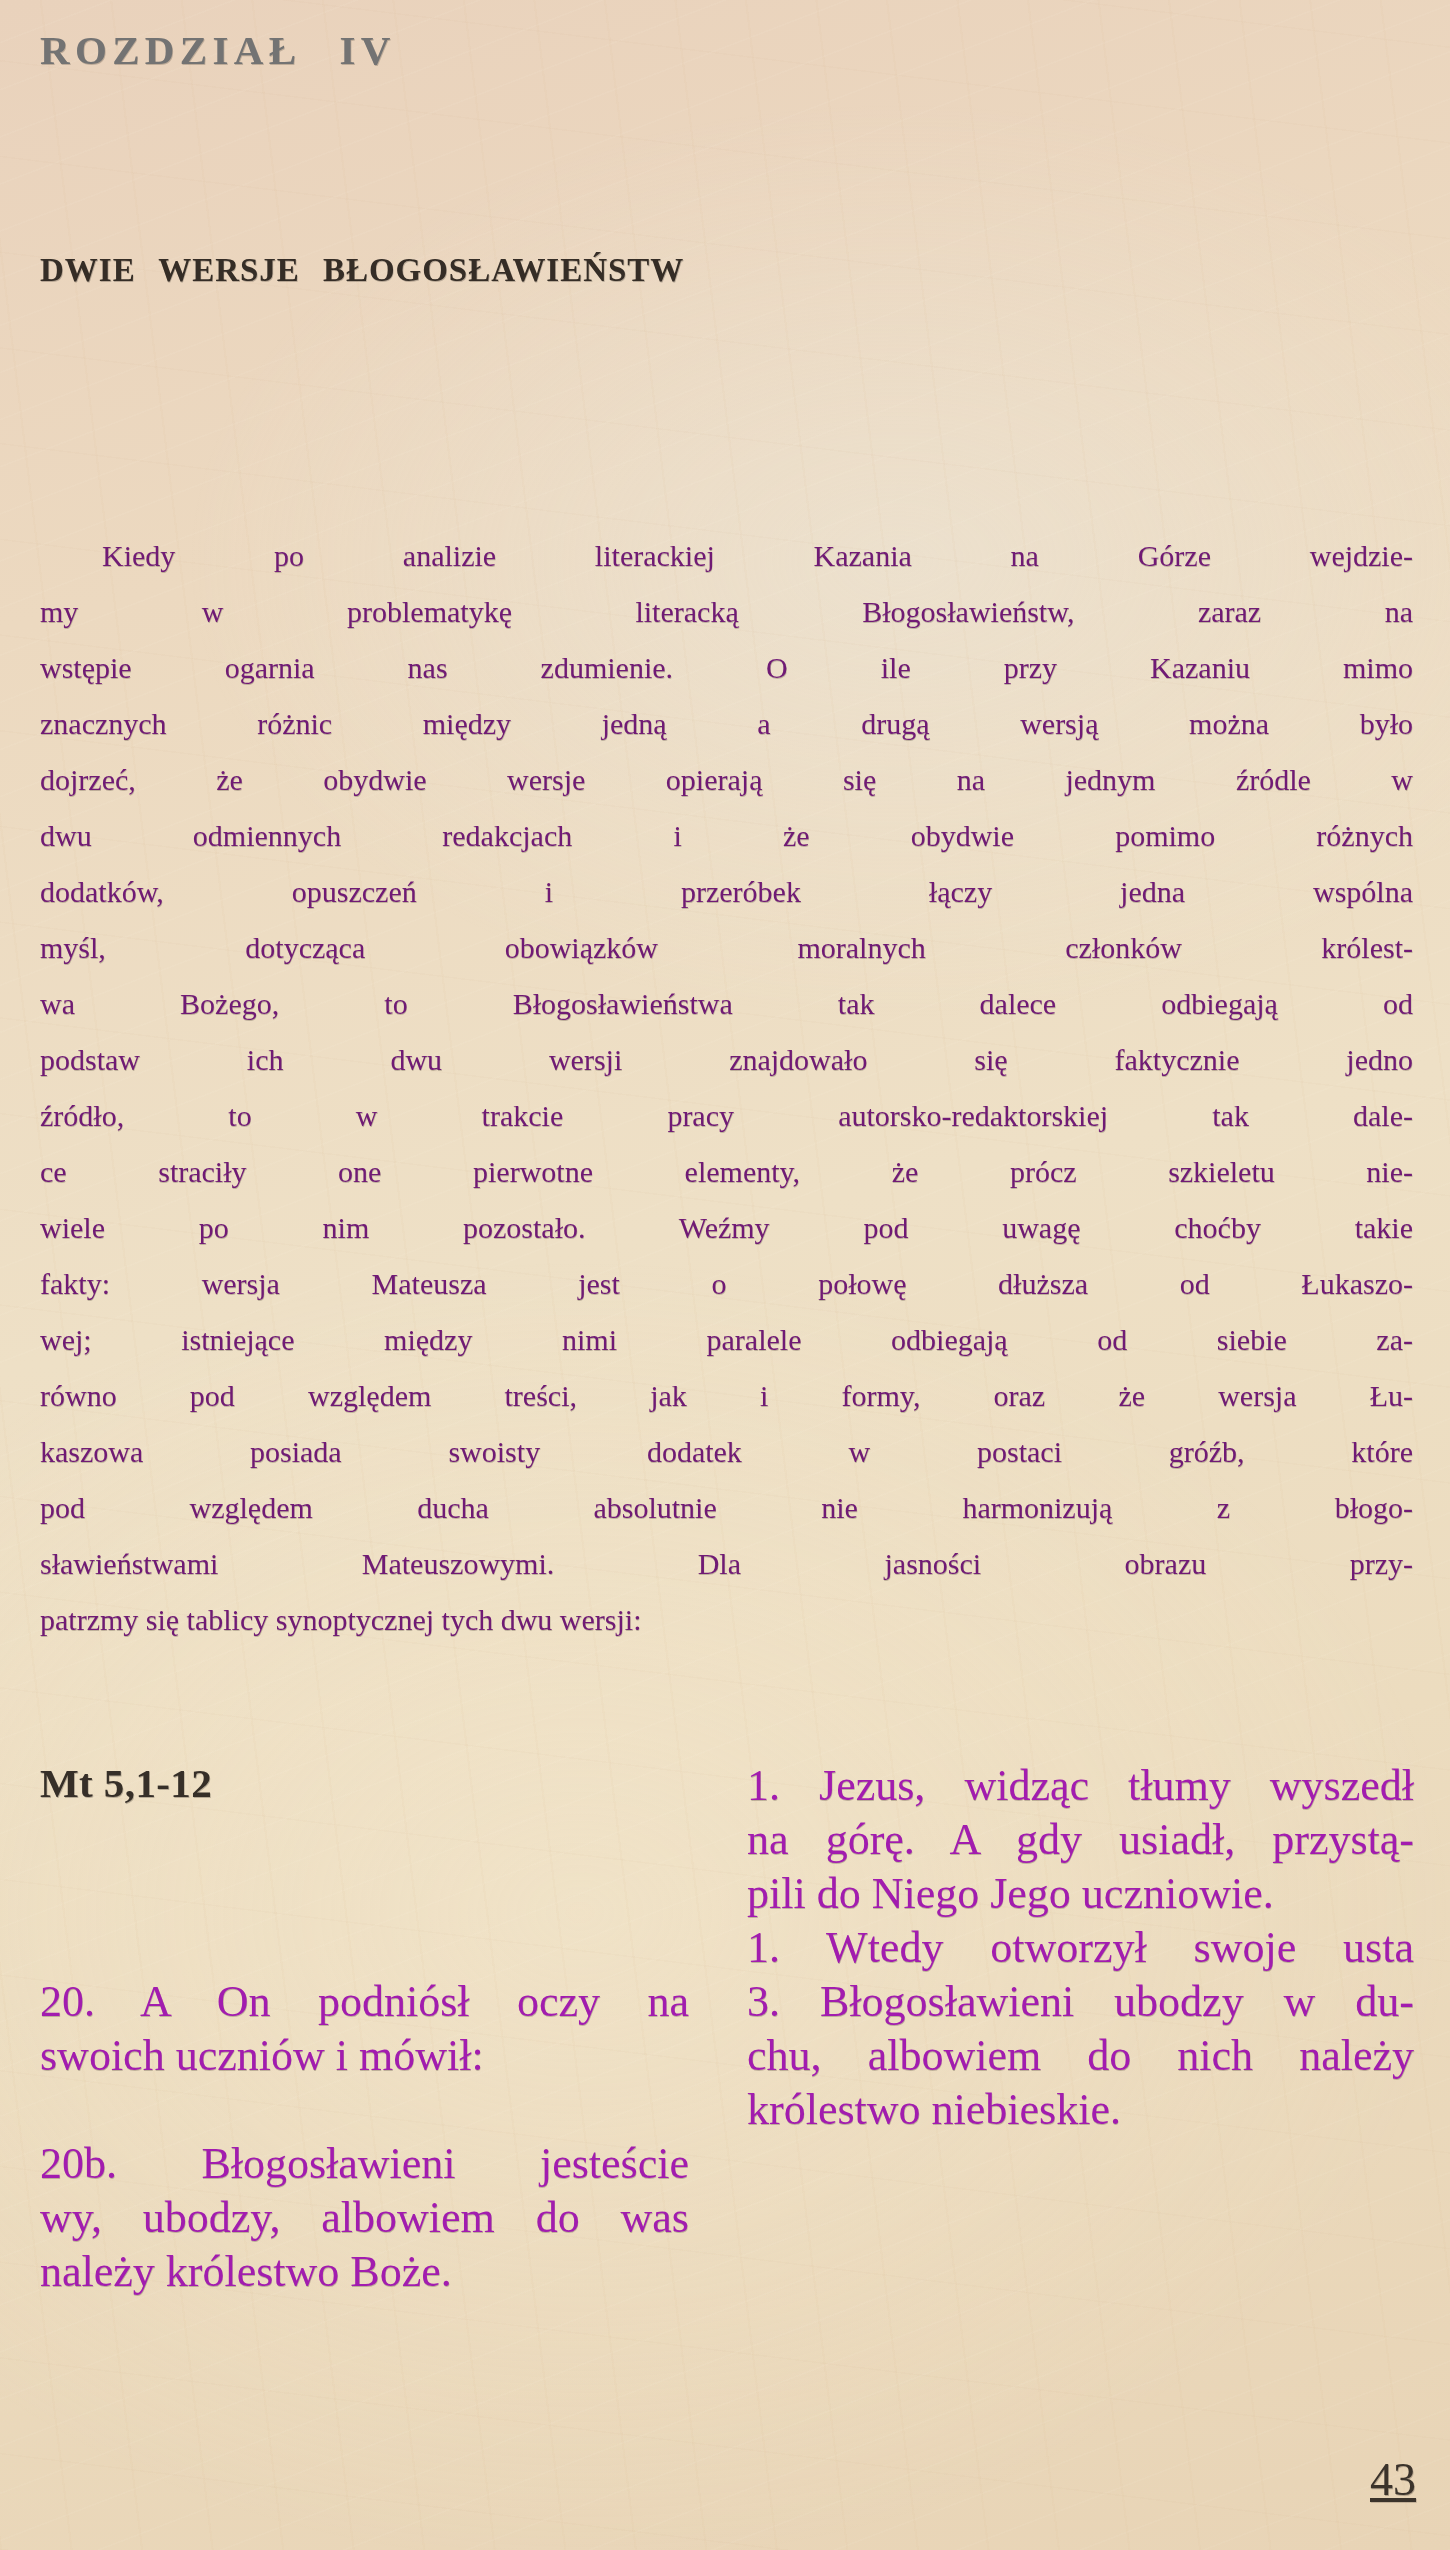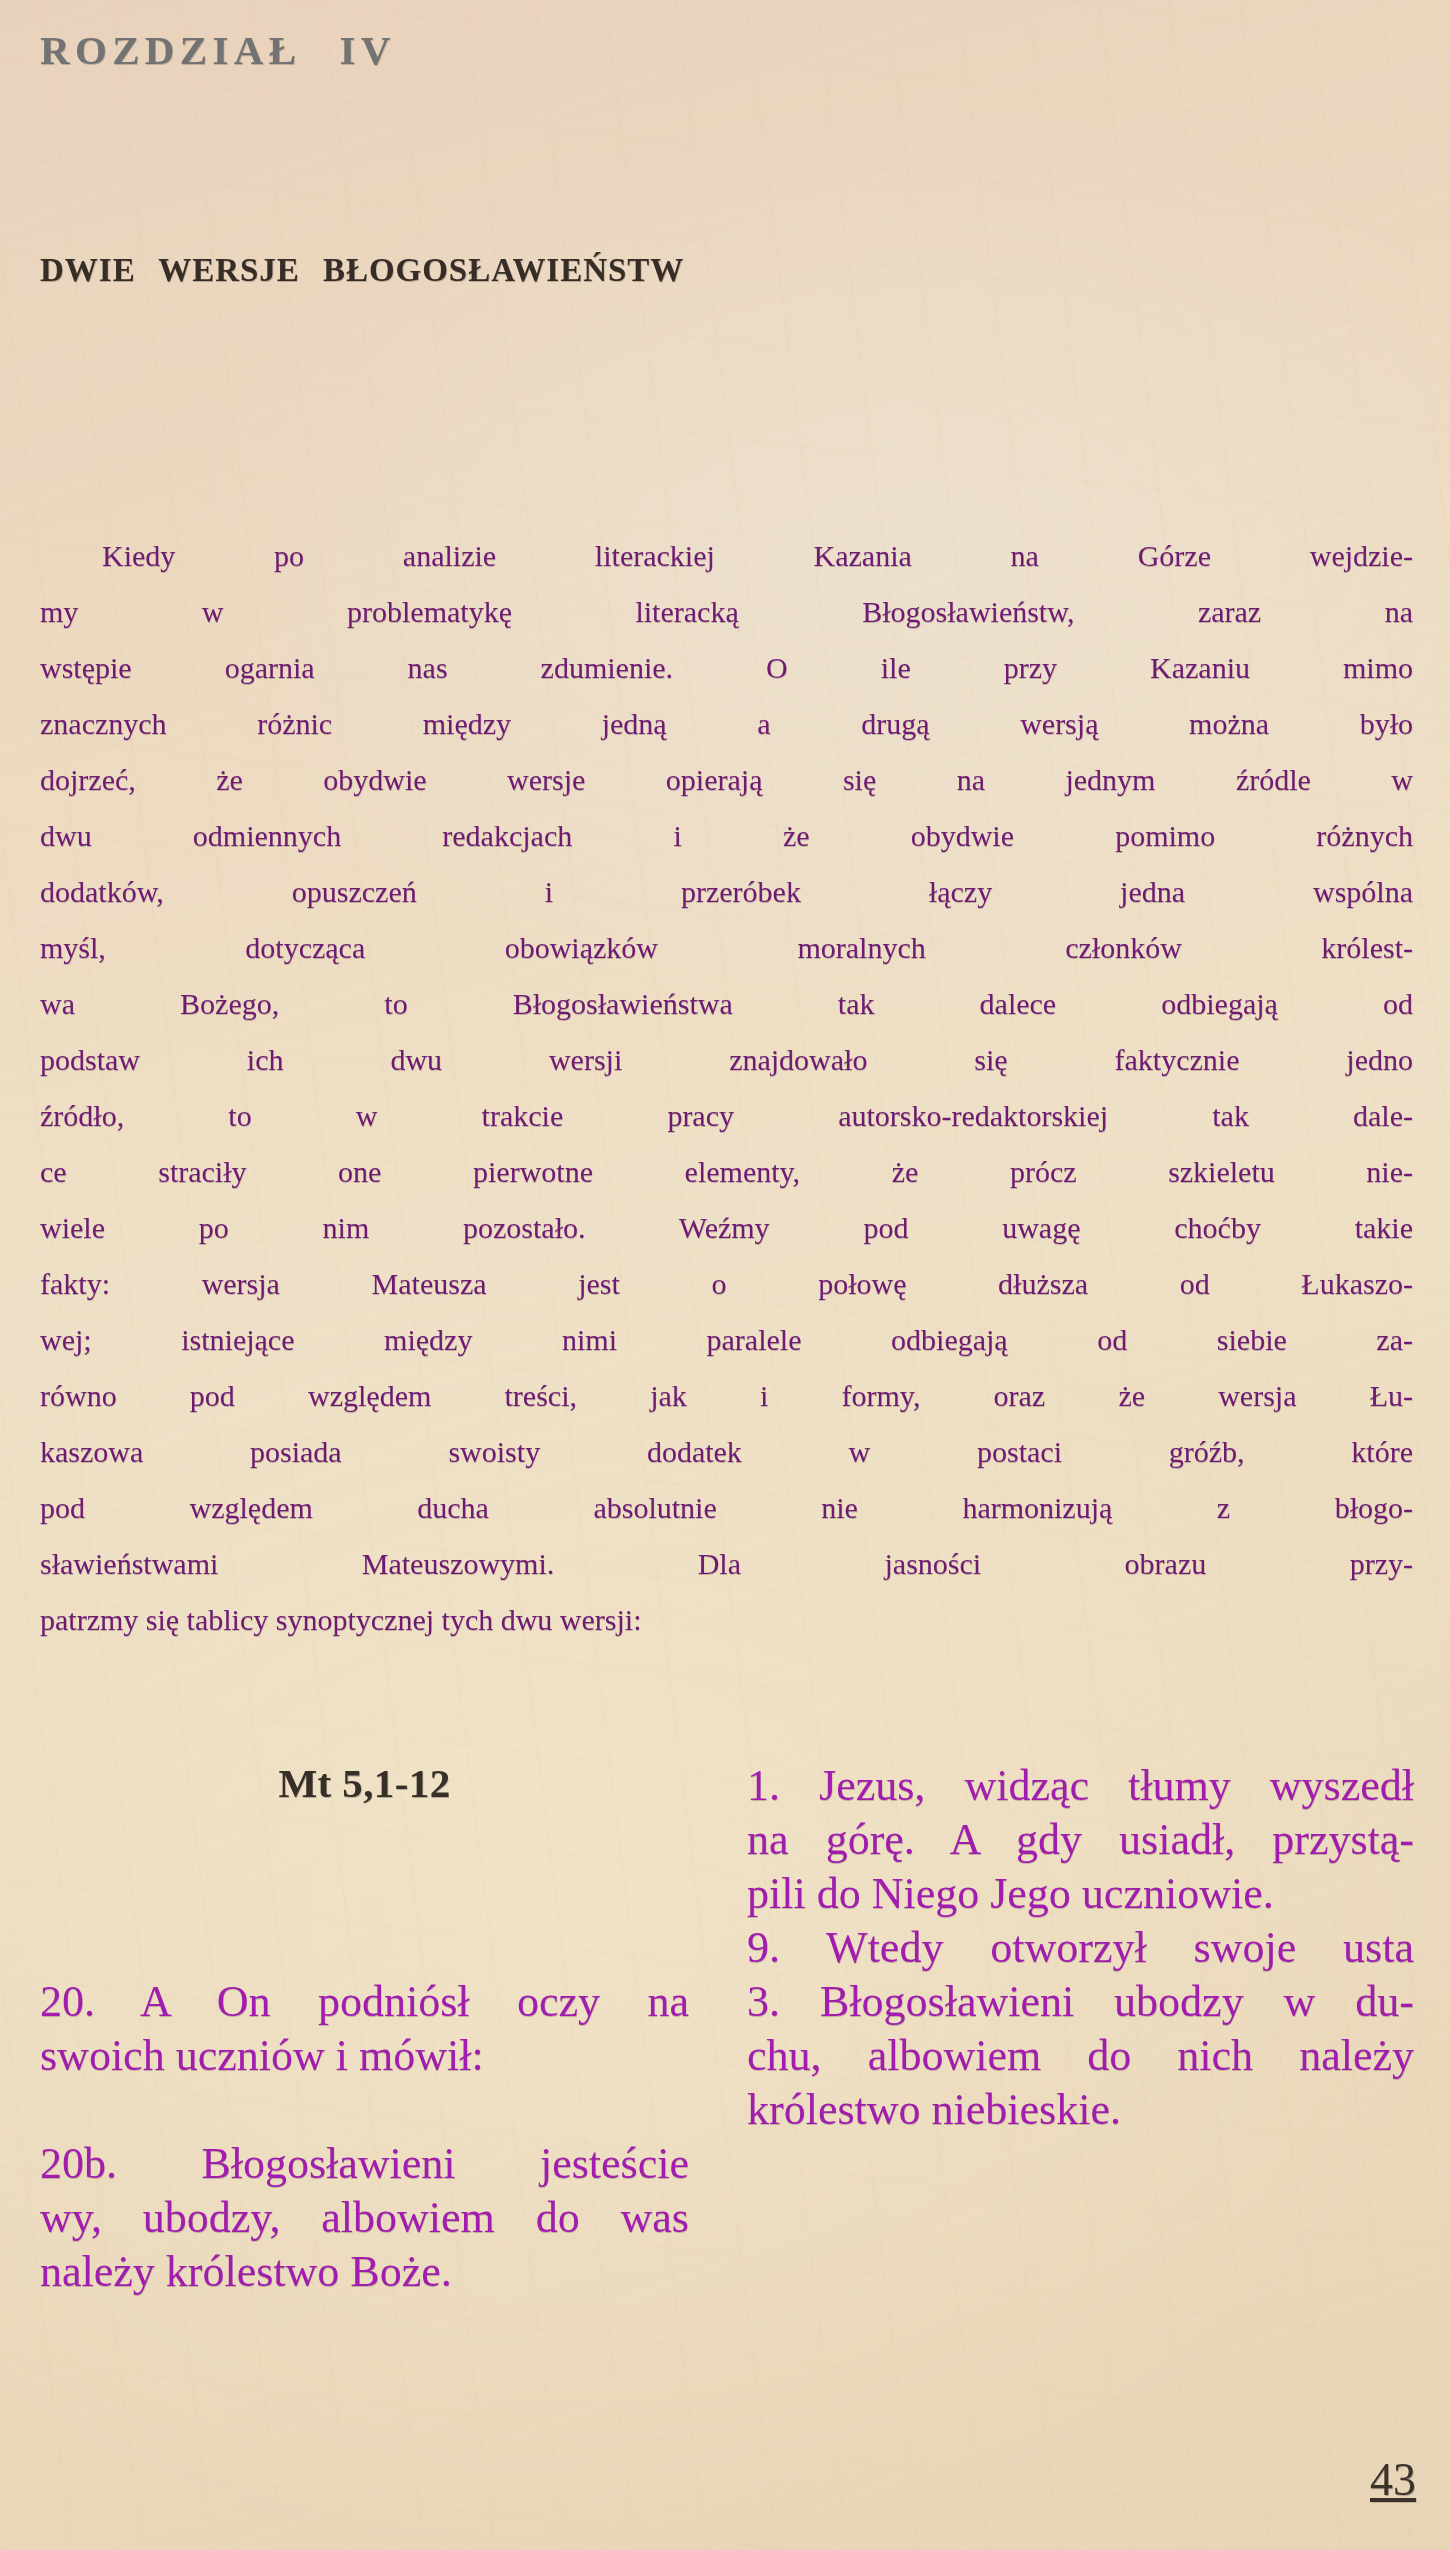--- a/index.html
+++ b/index.html
@@ -87,21 +87,21 @@
     position: absolute;
     left: 40px;
     top: 1759px;
     width: 1375px;
     display: grid;
     grid-template-columns: 649px 667px;
     column-gap: 58px;
   }
 
   .syn-header {
-    text-align: center;
+    text-align: left;
     font-size: 41px;
     font-weight: 700;
     color: #362f28;
     letter-spacing: 0.01em;
     padding-bottom: 67px;
     text-shadow: 0.7px 0.7px 0 rgba(54,47,40,0.3);
   }
 
   .syn-cell {
     font-size: 44px;
@@ -158,21 +158,21 @@
     <div class="syn-header">Mt 5,1-12</div>
 
 
     <div class="syn-cell">
       <div>
           <div class="tline">1. Jezus, widząc tłumy wyszedł</div>
           <div class="tline">na górę. A gdy usiadł, przystą-</div>
           <div class="tline noj">pili do Niego Jego uczniowie.</div>
         </div>
       <div>
-          <div class="tline">9. Wtedy otworzył swoje usta</div>
+          <div class="tline">1. Wtedy otworzył swoje usta</div>
         </div>
     </div>
 
     <div class="syn-cell">
       <div>
           <div class="tline">20. A On podniósł oczy na</div>
           <div class="tline noj">swoich uczniów i mówił:</div>
         </div>
     </div>
 

